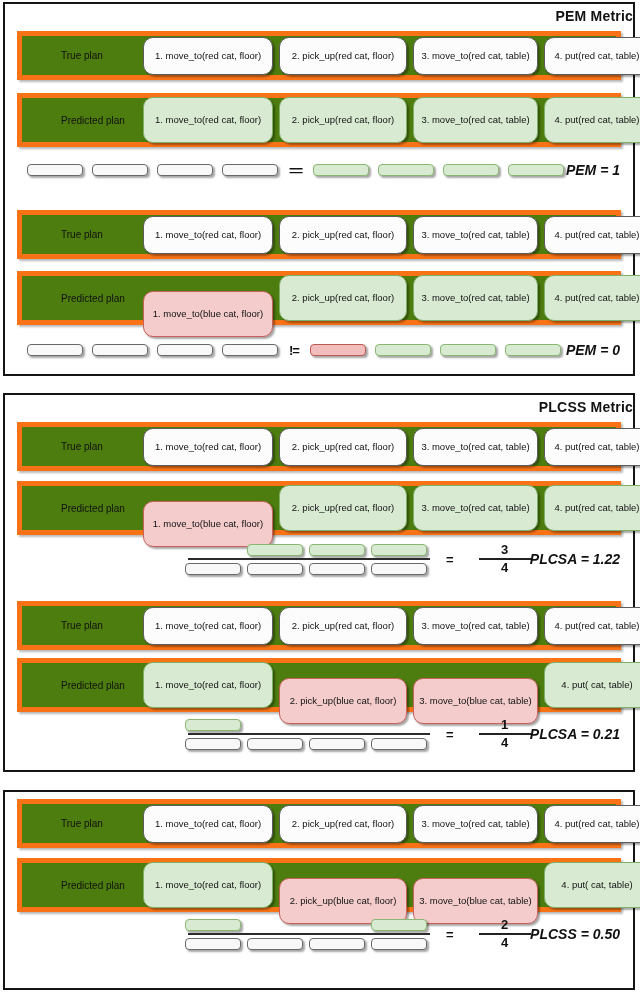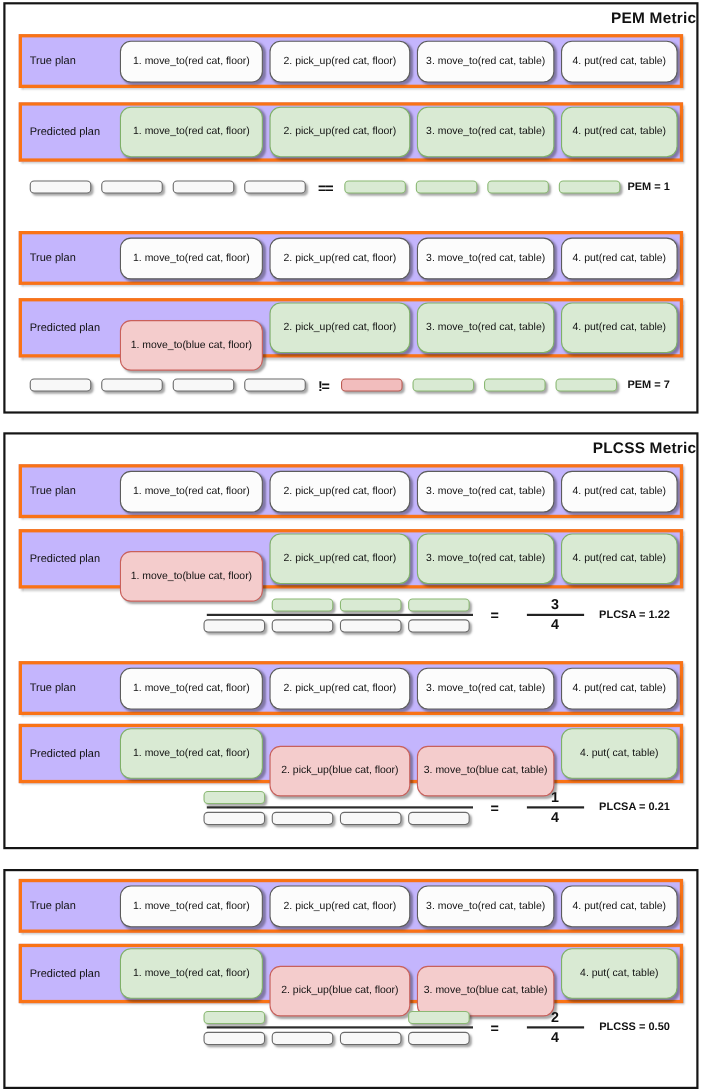--- a/index.html
+++ b/index.html
@@ -16,23 +16,23 @@
   #sec-plcsa{top:393px;height:379px;}
   #sec-plcss{top:790px;height:200px;}
 
   .sec-title{
     margin-top:4px;text-align:right;
     font-size:14px;font-weight:bold;letter-spacing:.2px;
   }
 
   .plan-row{
     margin-left:12px;width:604px;box-sizing:border-box;
-    background:#c4b5fd;border:3px solid #f97316;
+    background:#4d7c0f;border:5px solid #f97316;
     box-shadow:2px 2px 2px rgba(0,0,0,.28);
-    display:flex;align-items:center;
+    display:flex;align-items:center;padding-left:32px;
   }
   .trow{height:49px;}
   .prow{height:54px;}
   .plan-label{font-size:10px;margin-left:7px;width:82px;flex-shrink:0;}
   .boxes{display:flex;gap:6px;align-items:center;}
 
   .abox{
     border-radius:10px;font-size:9.5px;line-height:1.25;text-align:center;
     display:flex;align-items:center;justify-content:center;
     box-shadow:2px 2px 2px rgba(0,0,0,.35);
@@ -52,22 +52,22 @@
   .sbox[data-color="gray"]{background:#f8f8f8;border:1.5px solid #6a6a6a;}
   .sbox[data-color="green"]{background:#d9ead3;border:1.5px solid #8ab873;}
   .sbox[data-color="red"]{background:#f2bdbd;border:1.5px solid #bb5b52;}
   .sbox[data-color="empty"]{visibility:hidden;}
 
   .cmp-row{position:relative;display:flex;align-items:center;margin-left:22px;height:16px;}
   .cmp-group{display:flex;gap:9px;align-items:center;}
   .op{font-weight:bold;font-size:13px;margin:0 11px;letter-spacing:-1px;}
 
   .res-label{
-    position:absolute;right:24px;top:50%;transform:translateY(-50%);
-    font-weight:bold;font-size:10px;white-space:nowrap;
+    position:absolute;right:13px;top:50%;transform:translateY(-50%);
+    font-weight:bold;font-size:14px;white-space:nowrap;font-style:italic;
   }
 
   .frac-row{position:relative;display:flex;align-items:center;margin-left:180px;}
   .frac-main{display:flex;flex-direction:column;}
   .num-row{display:flex;gap:6px;margin-bottom:2px;margin-left:0px;}
   .den-row{display:flex;gap:6px;margin-top:3px;}
   .frac-line{border-top:2px solid #2b2b2b;width:242px;margin-left:3px;}
   .eq{margin-left:16px;letter-spacing:0;}
   .mini-frac{display:flex;flex-direction:column;align-items:center;margin-left:14px;}
   .mf-num,.mf-den{font-weight:bold;font-size:13px;line-height:14px;}
@@ -148,21 +148,21 @@
       <span class="sbox" data-color="gray"></span>
       <span class="sbox" data-color="gray"></span>
     </div>
     <div class="op">!=</div>
     <div class="cmp-group">
       <span class="sbox" data-color="red"></span>
       <span class="sbox" data-color="green"></span>
       <span class="sbox" data-color="green"></span>
       <span class="sbox" data-color="green"></span>
     </div>
-    <div class="res-label">PEM = 7</div>
+    <div class="res-label">PEM = 0</div>
   </div>
 </div>
 
 <div class="section" id="sec-plcsa">
   <div class="sec-title">PLCSS Metric</div>
 
   <div class="plan-row trow mt7">
     <div class="plan-label">True plan</div>
     <div class="boxes">
       <div class="abox bw1" data-color="gray">1. move_to(red cat, floor)</div>

